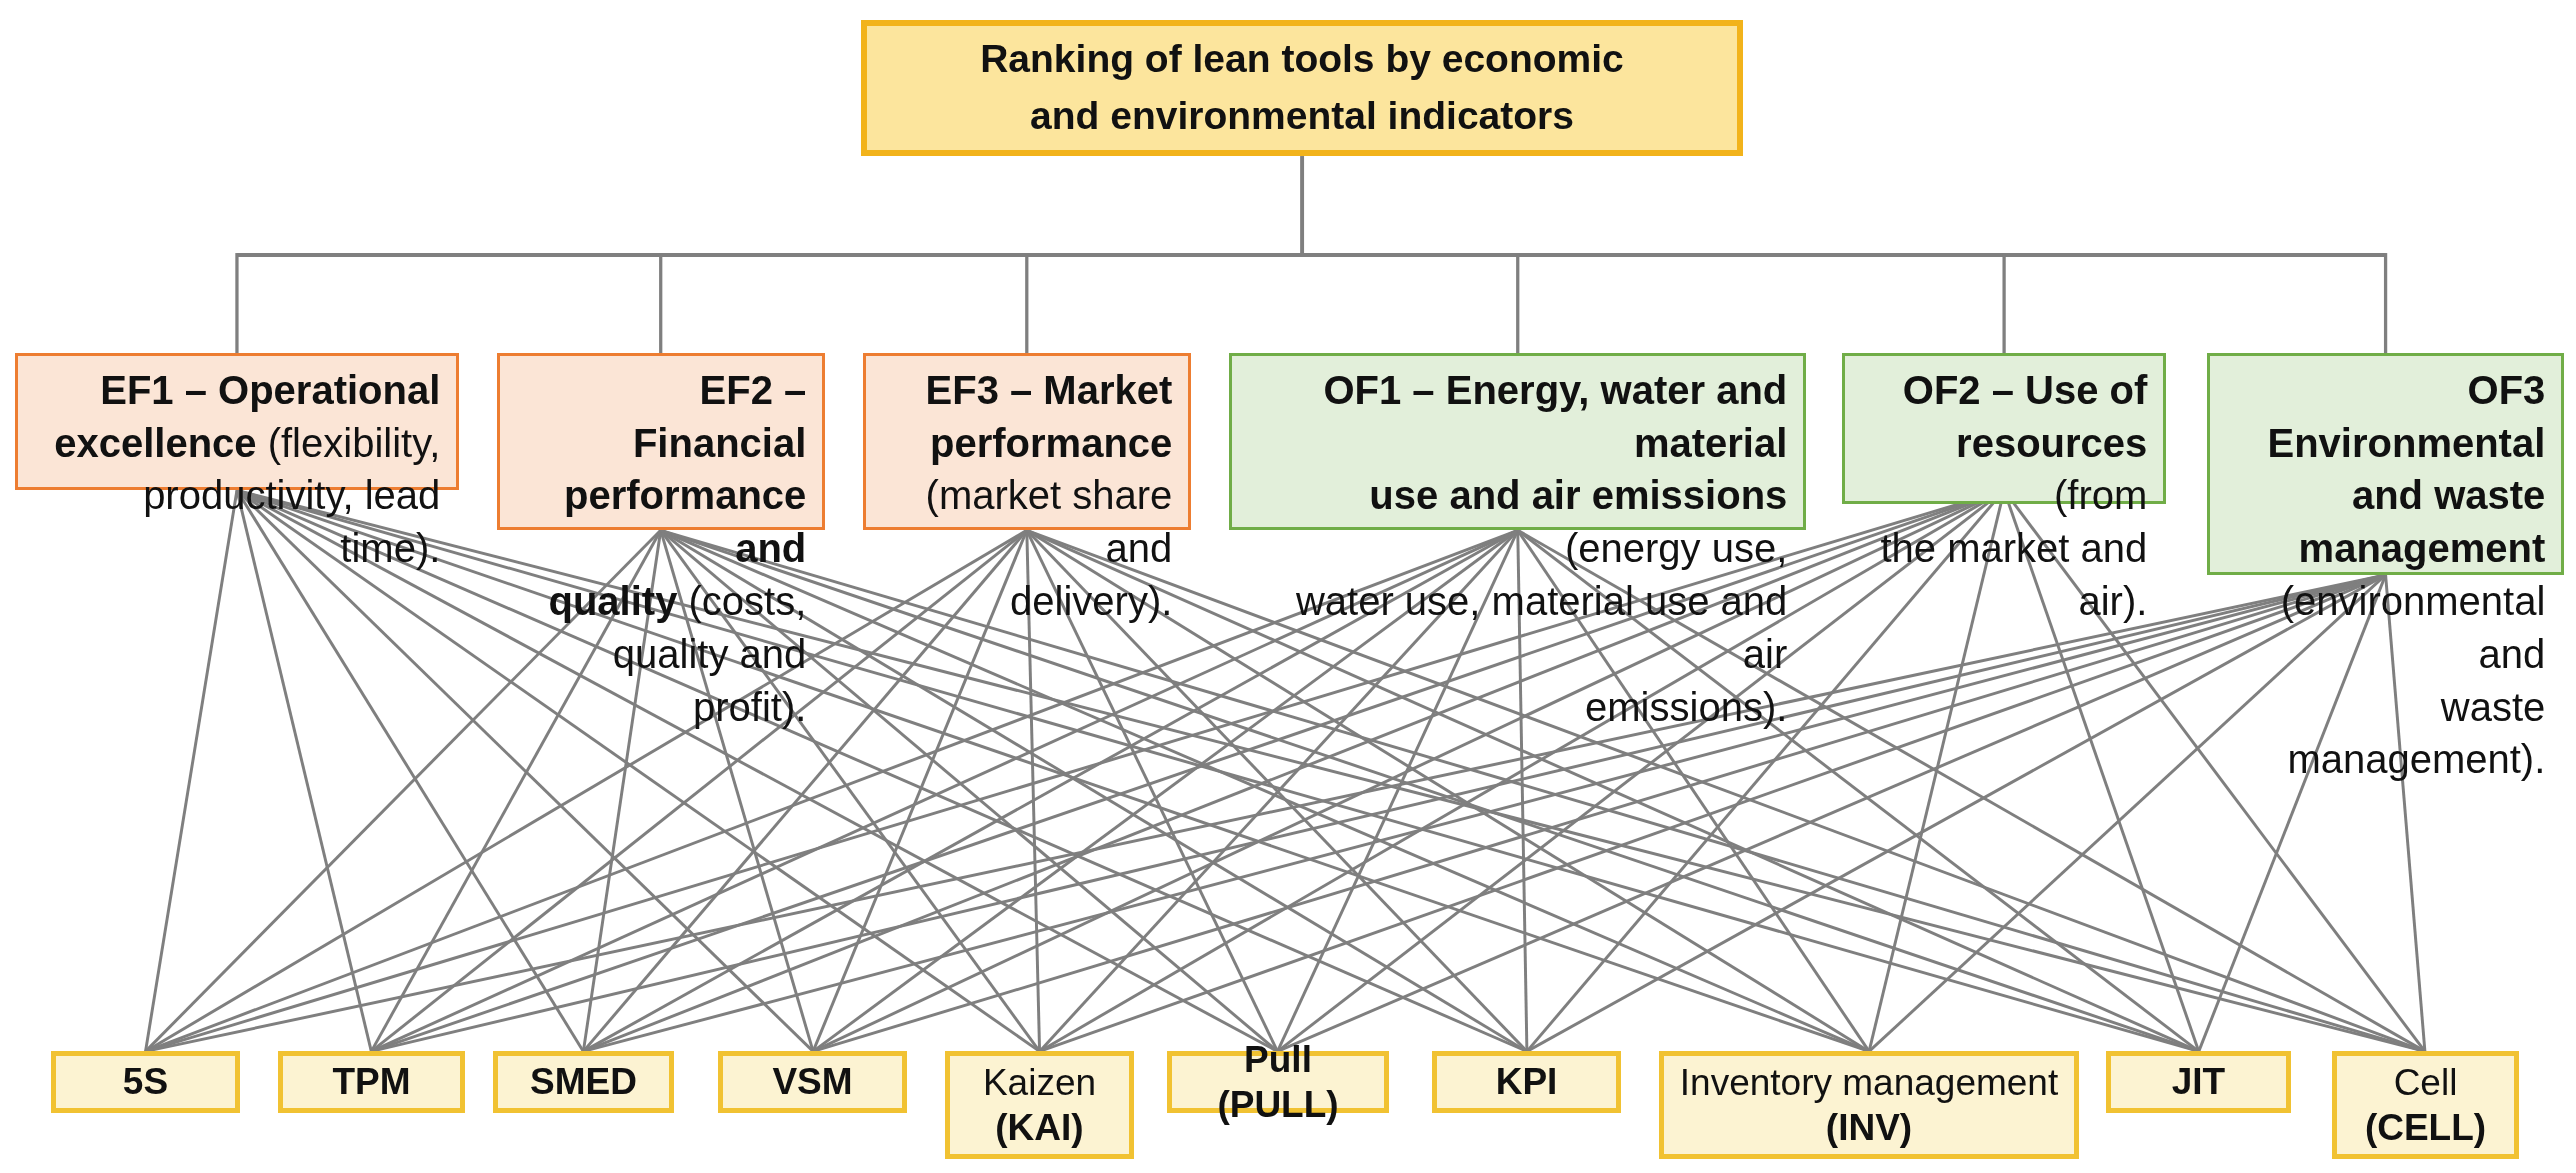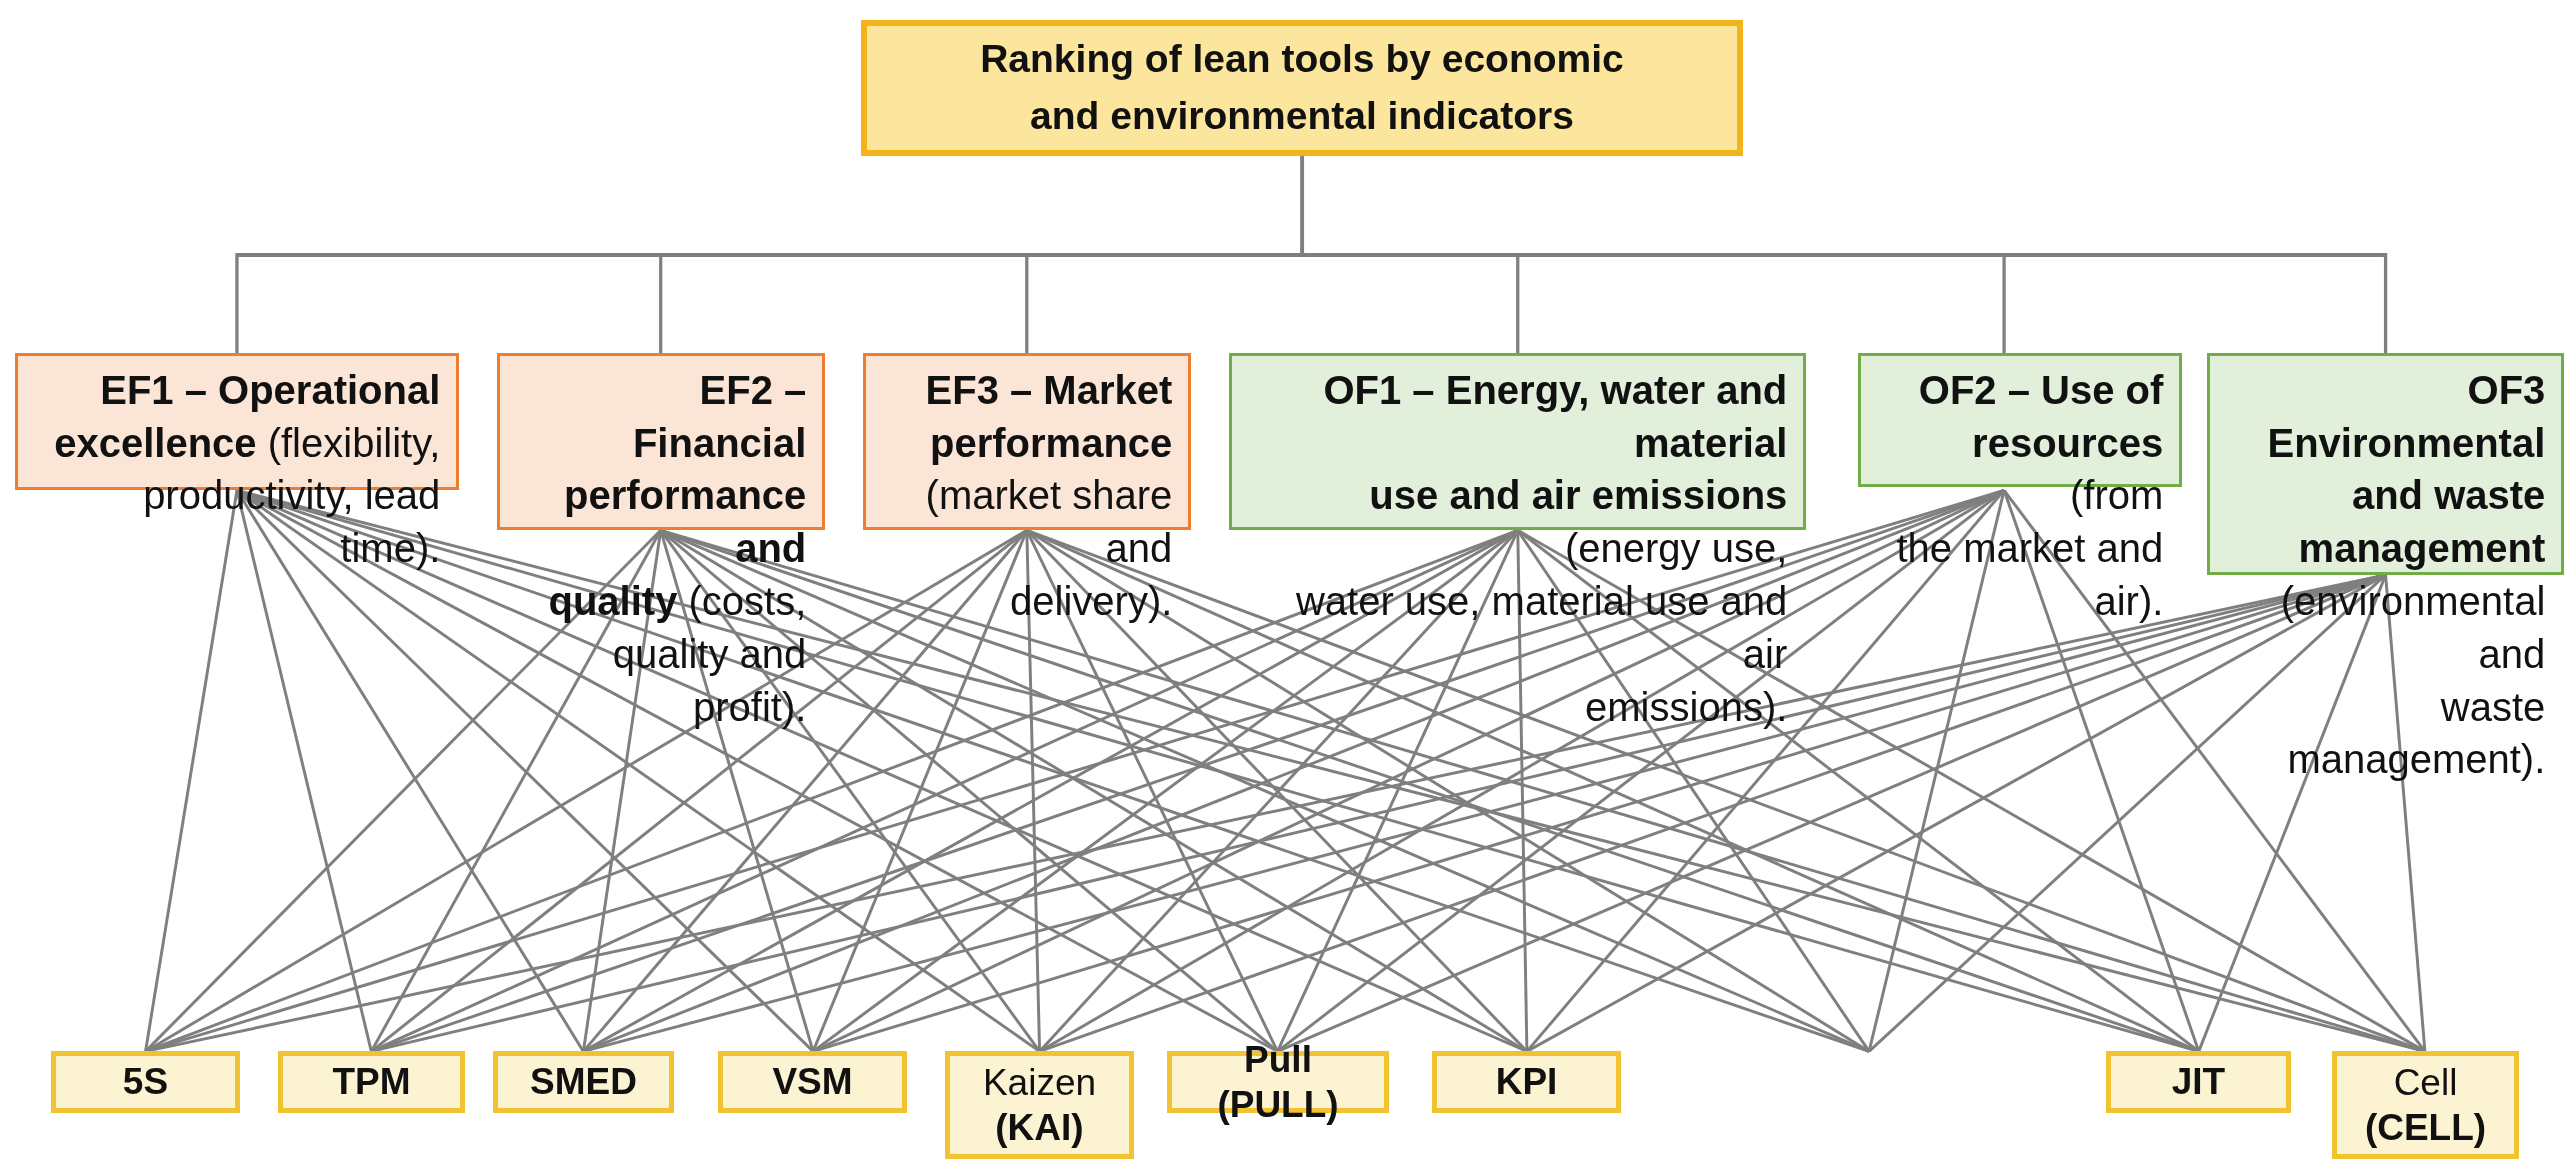--- a/index.html
+++ b/index.html
@@ -150,21 +150,21 @@
   <div class="box criterion economic" style="left:863px; top:353px; width:328px; height:177px;"><b>EF3 – Market
 performance
 </b> <span>(market share and
 delivery).</span></div>
 
   <div class="box criterion environmental" style="left:1229px; top:353px; width:577px; height:177px;"><b>OF1 – Energy, water and material
 use and air emissions</b> <span>(energy use,
 water use, material use and air
 emissions).</span></div>
 
-  <div class="box criterion environmental" style="left:1842px; top:353px; width:324px; height:134px;margin-left:16px;"><b>OF2 – Use of
+  <div class="box criterion environmental" style="left:1842px; top:353px; width:324px; height:151px;"><b>OF2 – Use of
 resources</b> <span>(from
 the market and air).</span></div>
 
   <div class="box criterion environmental" style="left:2207px; top:353px; width:357px; height:222px;"><b>OF3 Environmental
 and waste
 management
 </b> <span>(environmental and
 waste management).</span></div>
 
   <div class="box tool" style="left:51px; top:1051px; width:189px; height:62px;">
@@ -188,20 +188,23 @@
     </div>
 
   <div class="box tool" style="left:1167px; top:1051px; width:222px; height:62px;font-weight:bold;">
       <span><span>Pull</span> <b>(PULL)</b></span>
     </div>
 
   <div class="box tool" style="left:1432px; top:1051px; width:189px; height:62px;">
       <b>KPI</b>
     </div>
 
+  <div class="box tool" style="left:1659px; top:1051px; width:420px; height:108px;">
+      <span><span>Inventory management</span><br><b>(INV)</b></span>
+    </div>
 
   <div class="box tool" style="left:2106px; top:1051px; width:185px; height:62px;">
       <b>JIT</b>
     </div>
 
   <div class="box tool" style="left:2332px; top:1051px; width:187px; height:108px;">
       <span><span>Cell</span><br><b>(CELL)</b></span>
     </div>
 </div>
 

